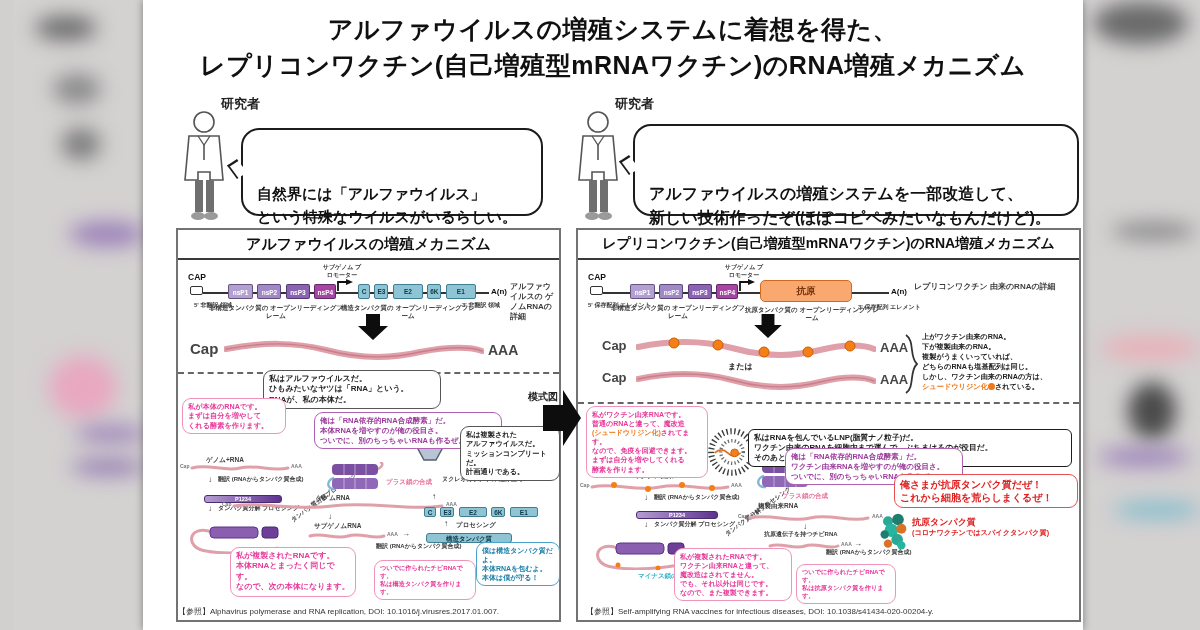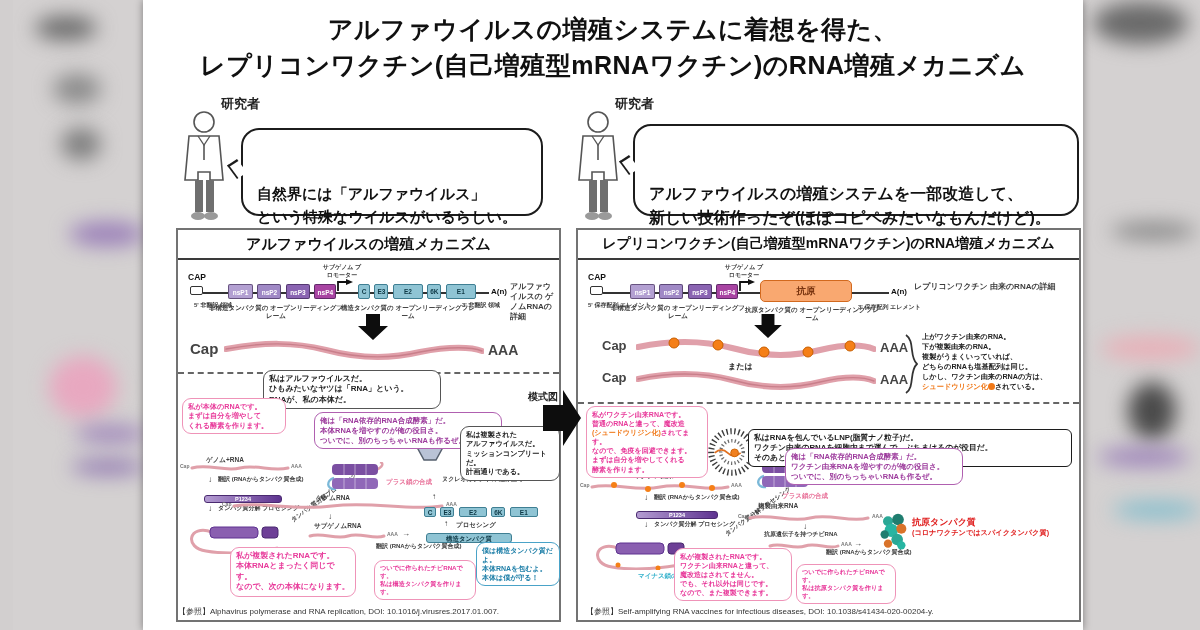--- a/index.html
+++ b/index.html
@@ -337,20 +337,22 @@
 そのあとは、お役御免だ。</div>
       <svg style="position:absolute;left:128px;top:196px;" width="52" height="52" viewBox="0 0 60 60">
         <circle cx="30" cy="30" r="24" fill="none" stroke="#3c3c3c" stroke-width="7" stroke-dasharray="1.6 3"></circle>
         <circle cx="30" cy="30" r="13" fill="none" stroke="#6a6a6a" stroke-width="4" stroke-dasharray="1.4 2.6"></circle>
         <path d="M10,31 Q18,24 25,31 T40,31" fill="none" stroke="#e07020" stroke-width="2"></path>
         <circle cx="33" cy="31" r="4.5" fill="#f08020" stroke="#c85f00" stroke-width="1"></circle>
       </svg>
       <div class="bub bub-purple" style="left:207px;top:218px;width:178px;font-size:7.5px;">俺は「RNA依存的RNA合成酵素」だ。
 ワクチン由来RNAを増やすのが俺の役目さ。
 ついでに、別のちっちゃいRNAも作るぜ。</div>
+      <div class="bub bub-red" style="left:316px;top:244px;width:184px;font-size:10px;">俺さまが抗原タンパク質だぜ！
+これから細胞を荒らしまくるぜ！</div>
 
       <div class="lbl" style="left:56px;top:242px;">ワクチン由来RNA</div>
       <span class="tinycap" style="left:2px;top:252px;">Cap</span>
       <svg class="wave" style="left:12px;top:250px;" width="140" height="14" viewBox="0 0 140 14">
         <path d="M2,7 C24,2 46,12 70,7 C94,2 116,12 138,7" fill="none" stroke="#e0a0aa" stroke-width="3" stroke-linecap="round"></path>
         <circle cx="24" cy="5" r="3" fill="#f57f17"></circle>
         <circle cx="58" cy="9" r="3" fill="#f57f17"></circle>
         <circle cx="92" cy="5" r="3" fill="#f57f17"></circle>
         <circle cx="122" cy="8" r="3" fill="#f57f17"></circle>
       </svg>

